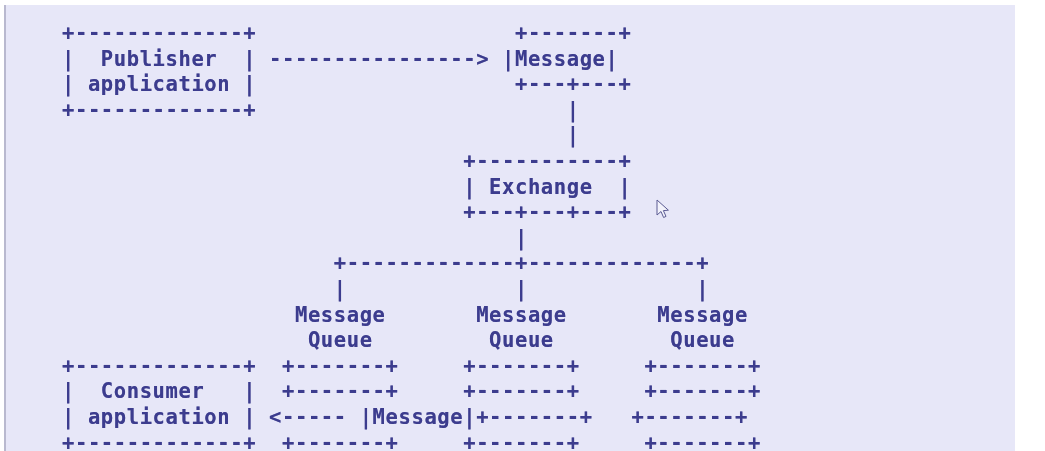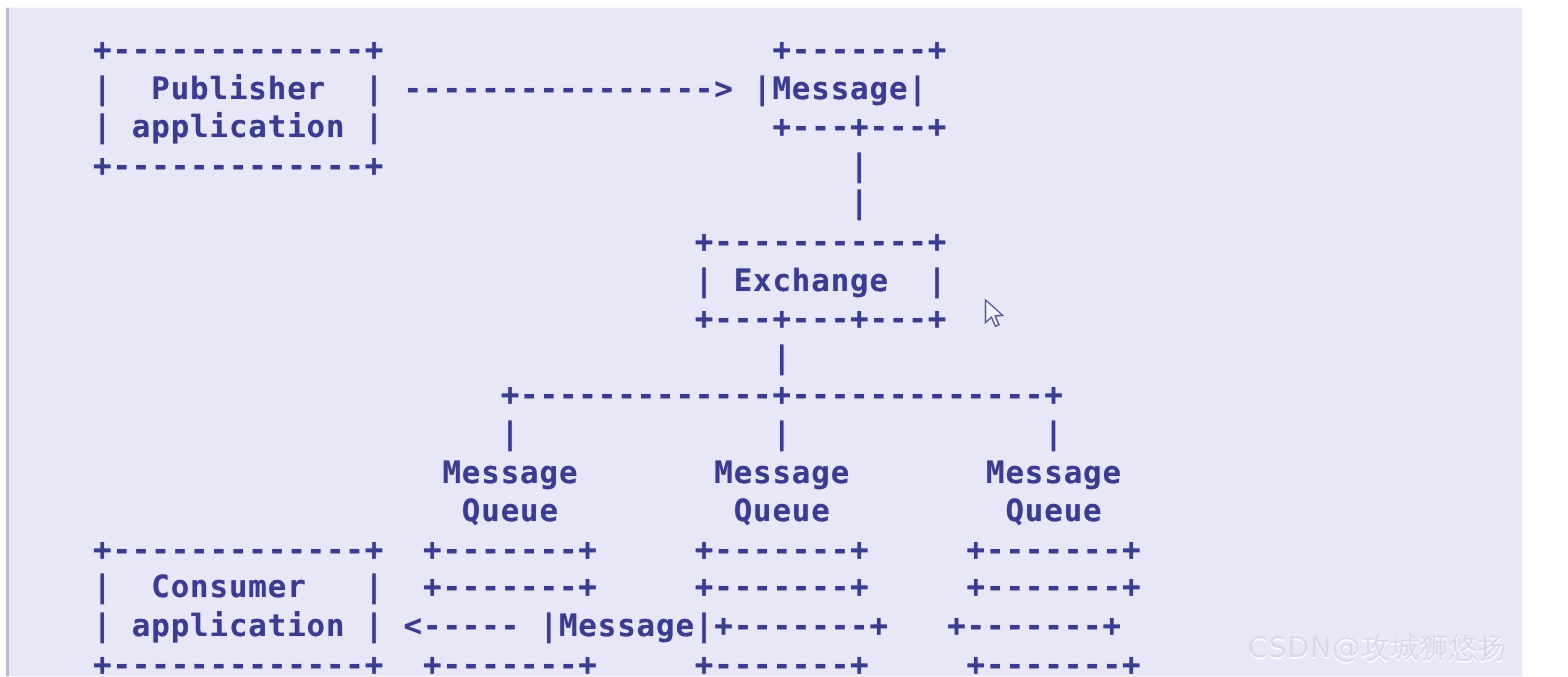--- a/index.html
+++ b/index.html
@@ -116,20 +116,19 @@
                    Queue         Queue         Queue
 +-------------+  +-------+     +-------+     +-------+
 |  Consumer   |  +-------+     +-------+     +-------+
 | application | &lt;----- |Message|+-------+   +-------+
 +-------------+  +-------+     +-------+     +-------+</pre>
 
     <svg id="cursor" viewBox="0 0 14 20">
       <polygon points="1,1 1,16 5,12.5 7.6,18.5 10,17.4 7.4,11.6 12.4,11.2" fill="#f2f2fb" stroke="#5b5b93" stroke-width="1"></polygon>
     </svg>
 
-    <div id="watermark">CSDN@攻城狮悠扬</div>
 
   </div>
 
   <div id="top-gutter"></div>
   <div id="right-gutter"></div>
 
 </div>
 
 </body></html>

